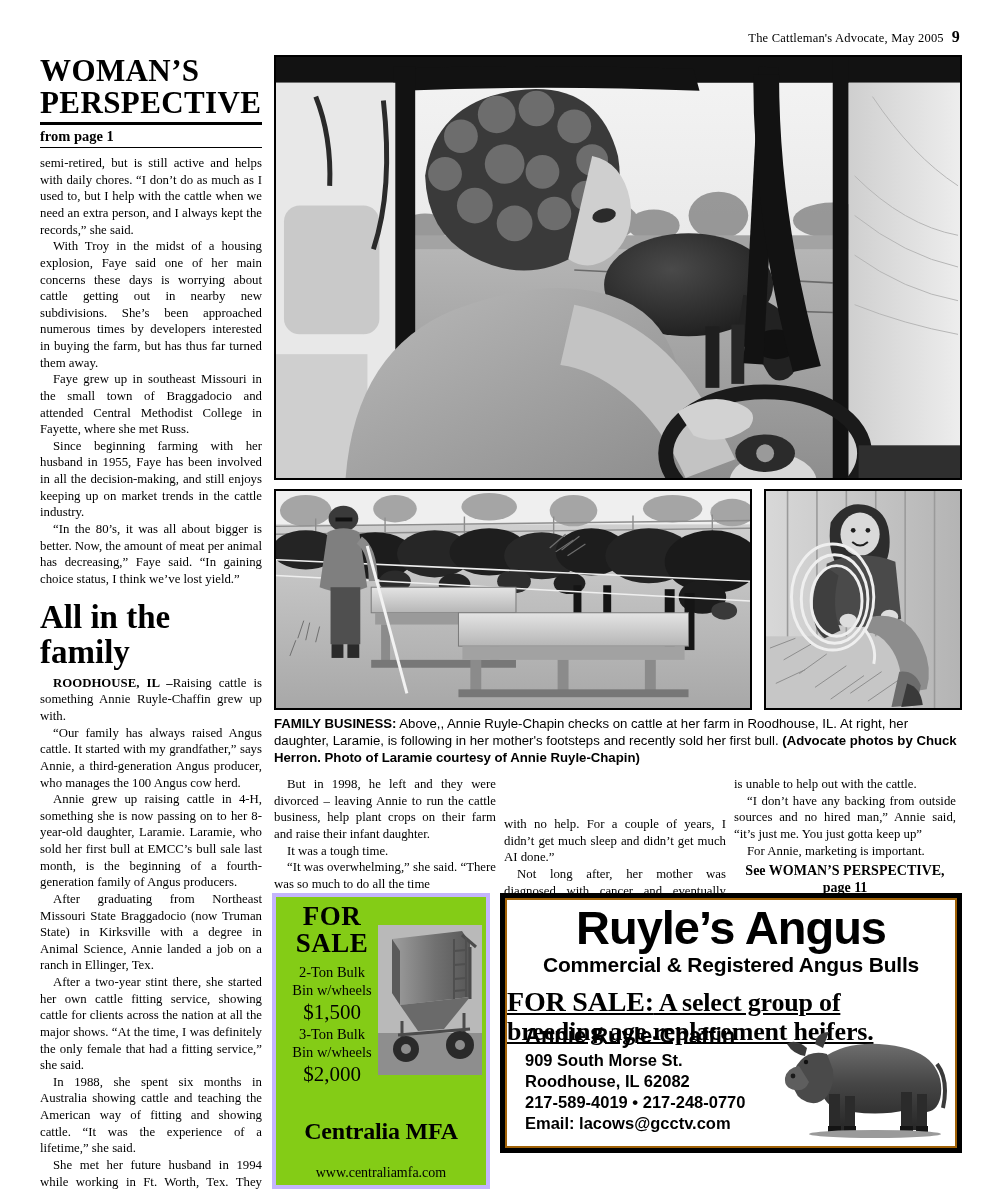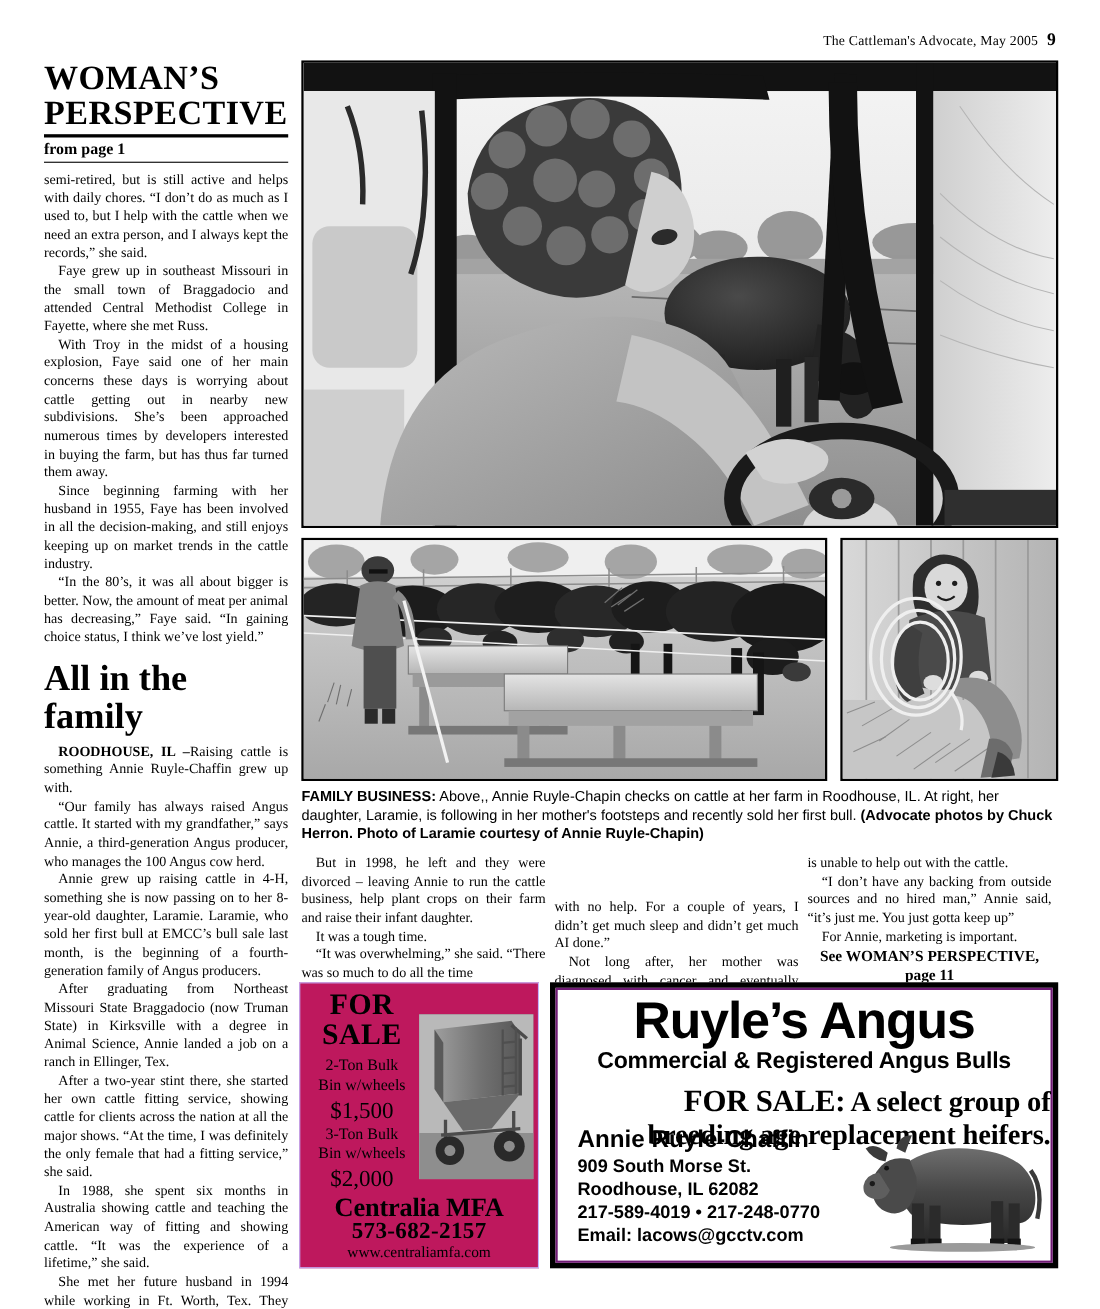--- a/index.html
+++ b/index.html
@@ -136,24 +136,24 @@
     text-align: center;
     line-height: 1.22;
   }
 
   
   #ad-forsale {
     position: absolute;
     left: 272px;
     top: 893px;
     width: 218px;
-    height: 260px;
-    border: 1px solid #c4b5fd;
+    height: 296px;
+    border: 4px solid #c4b5fd;
     box-sizing: border-box;
-    background: #be185d;
+    background: #84cc16;
     padding: 4px;
   }
   #ad-forsale .inner {
     position: relative;
     width: 100%; height: 100%;
   }
   .fs-head {
     position: absolute;
     left: 4px; top: 2px;
     width: 96px;
@@ -223,21 +223,21 @@
     top: 893px;
     width: 462px;
     height: 260px;
     border: 5px solid #000;
     box-sizing: border-box;
     background: #fff;
   }
   #ad-ruyle .inner {
     position: relative;
     width: 100%; height: 100%;
-    border: 2px solid #701a75;
+    border: 2px solid #a16207;
     box-sizing: border-box;
   }
   .ra-title {
     text-align: center;
     font-family: "Liberation Sans", sans-serif;
     font-weight: bold;
     font-size: 47px;
     line-height: 1.0;
     margin-top: 4px;
     letter-spacing: -1px;
@@ -245,27 +245,28 @@
   .ra-sub {
     text-align: center;
     font-family: "Liberation Sans", sans-serif;
     font-weight: bold;
     font-size: 21px;
     line-height: 1.1;
     margin-top: 2px;
     letter-spacing: -.2px;
   }
   .ra-sale {
-    text-align: right;
+    text-align: left;
     font-family: "Liberation Serif", serif;
     font-weight: bold;
     font-size: 26px;
     line-height: 1.12;
     margin-top: 10px;
     letter-spacing: -.2px;
+    text-decoration: underline;
   }
   .ra-sale .big { font-size: 28px; }
   .ra-contact {
     position: absolute;
     left: 18px;
     bottom: 12px;
     width: 260px;
     font-family: "Liberation Sans", sans-serif;
   }
   .ra-name {
@@ -301,22 +302,22 @@
   <div class="leftcol">
     <h1 class="section-title">
       <span>WOMAN’S</span>
       <span class="l2">PERSPECTIVE</span>
     </h1>
     <hr class="rule-thick">
     <div class="from-page">from page 1</div>
     <hr class="rule-thin">
 
     <p class="body noindent">semi-retired, but is still active and helps with daily chores. “I don’t do as much as I used to, but I help with the cattle when we need an extra person, and I always kept the records,” she said.</p>
+    <p class="body">With Troy in the midst of a housing explosion, Faye said one of her main concerns these days is worrying about cattle getting out in nearby new subdivisions. She’s been approached numerous times by developers interested in buying the farm, but has thus far turned them away.</p>
     <p class="body">Faye grew up in southeast Missouri in the small town of Braggadocio and attended Central Methodist College in Fayette, where she met Russ.</p>
-    <p class="body">With Troy in the midst of a housing explosion, Faye said one of her main concerns these days is worrying about cattle getting out in nearby new subdivisions. She’s been approached numerous times by developers interested in buying the farm, but has thus far turned them away.</p>
     <p class="body">Since beginning farming with her husband in 1955, Faye has been involved in all the decision-making, and still enjoys keeping up on market trends in the cattle industry.</p>
     <p class="body">“In the 80’s, it was all about bigger is better. Now, the amount of meat per animal has decreasing,” Faye said. “In gaining choice status, I think we’ve lost yield.”</p>
 
     <h2 class="subhead">All in the family</h2>
 
     <p class="body"><span class="dateline">ROODHOUSE, IL –</span><span>Raising cattle is something Annie Ruyle-Chaffin grew up with.</span></p>
     <p class="body">“Our family has always raised Angus cattle. It started with my grandfather,” says Annie, a third-generation Angus producer, who manages the 100 Angus cow herd.</p>
     <p class="body">Annie grew up raising cattle in 4-H, something she is now passing on to her 8-year-old daughter, Laramie. Laramie, who sold her first bull at EMCC’s bull sale last month, is the beginning of a fourth-generation family of Angus producers.</p>
     <p class="body">After graduating from Northeast Missouri State Braggadocio (now Truman State) in Kirksville with a degree in Animal Science, Annie landed a job on a ranch in Ellinger, Tex.</p>
     <p class="body">After a two-year stint there, she started her own cattle fitting service, showing cattle for clients across the nation at all the major shows. “At the time, I was definitely the only female that had a fitting service,” she said.</p>
@@ -673,21 +674,20 @@
       <div class="fs-specs">
         <div>2-Ton Bulk</div>
         <div>Bin w/wheels</div>
         <span class="price">$1,500</span>
         <div>3-Ton Bulk</div>
         <div>Bin w/wheels</div>
         <span class="price">$2,000</span>
       </div>
 
       <div class="fs-brand">Centralia MFA</div>
-      <div class="fs-phone">573-682-2157</div>
       <div class="fs-web">www.centraliamfa.com</div>
     </div>
   </div>
 
   <div id="ad-ruyle">
     <div class="inner">
       <div class="ra-title">Ruyle’s Angus</div>
       <div class="ra-sub">Commercial &amp; Registered Angus Bulls</div>
       <div class="ra-sale">
         <span class="big">FOR SALE:</span><span> A select group of</span><br>

